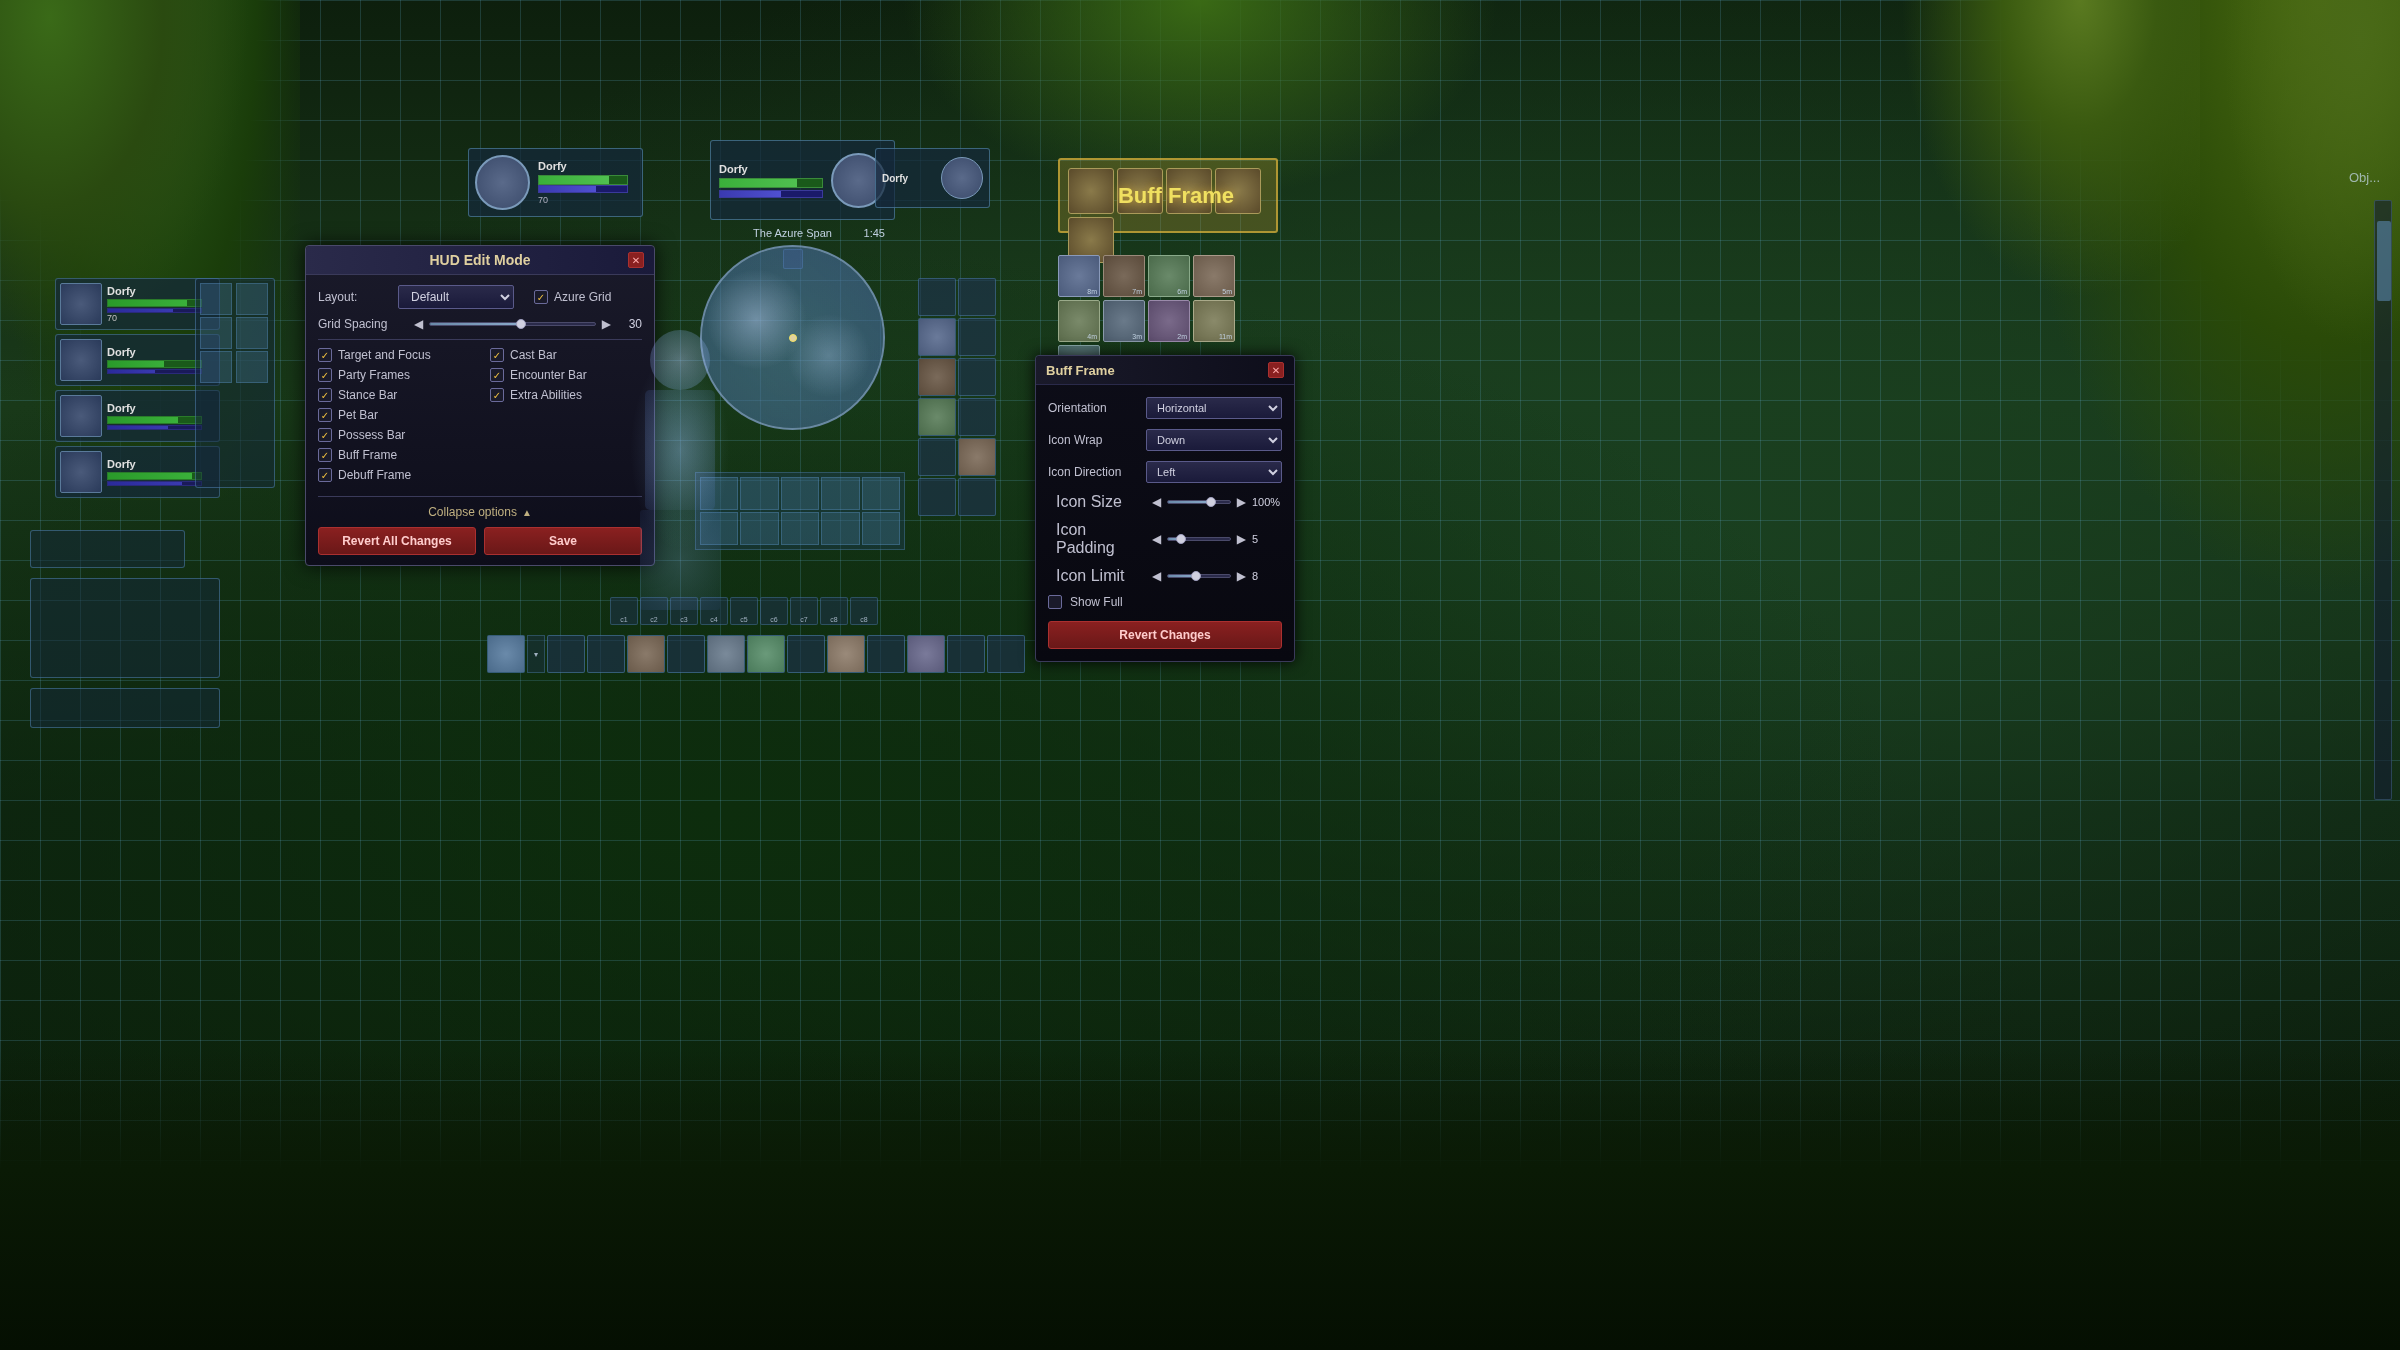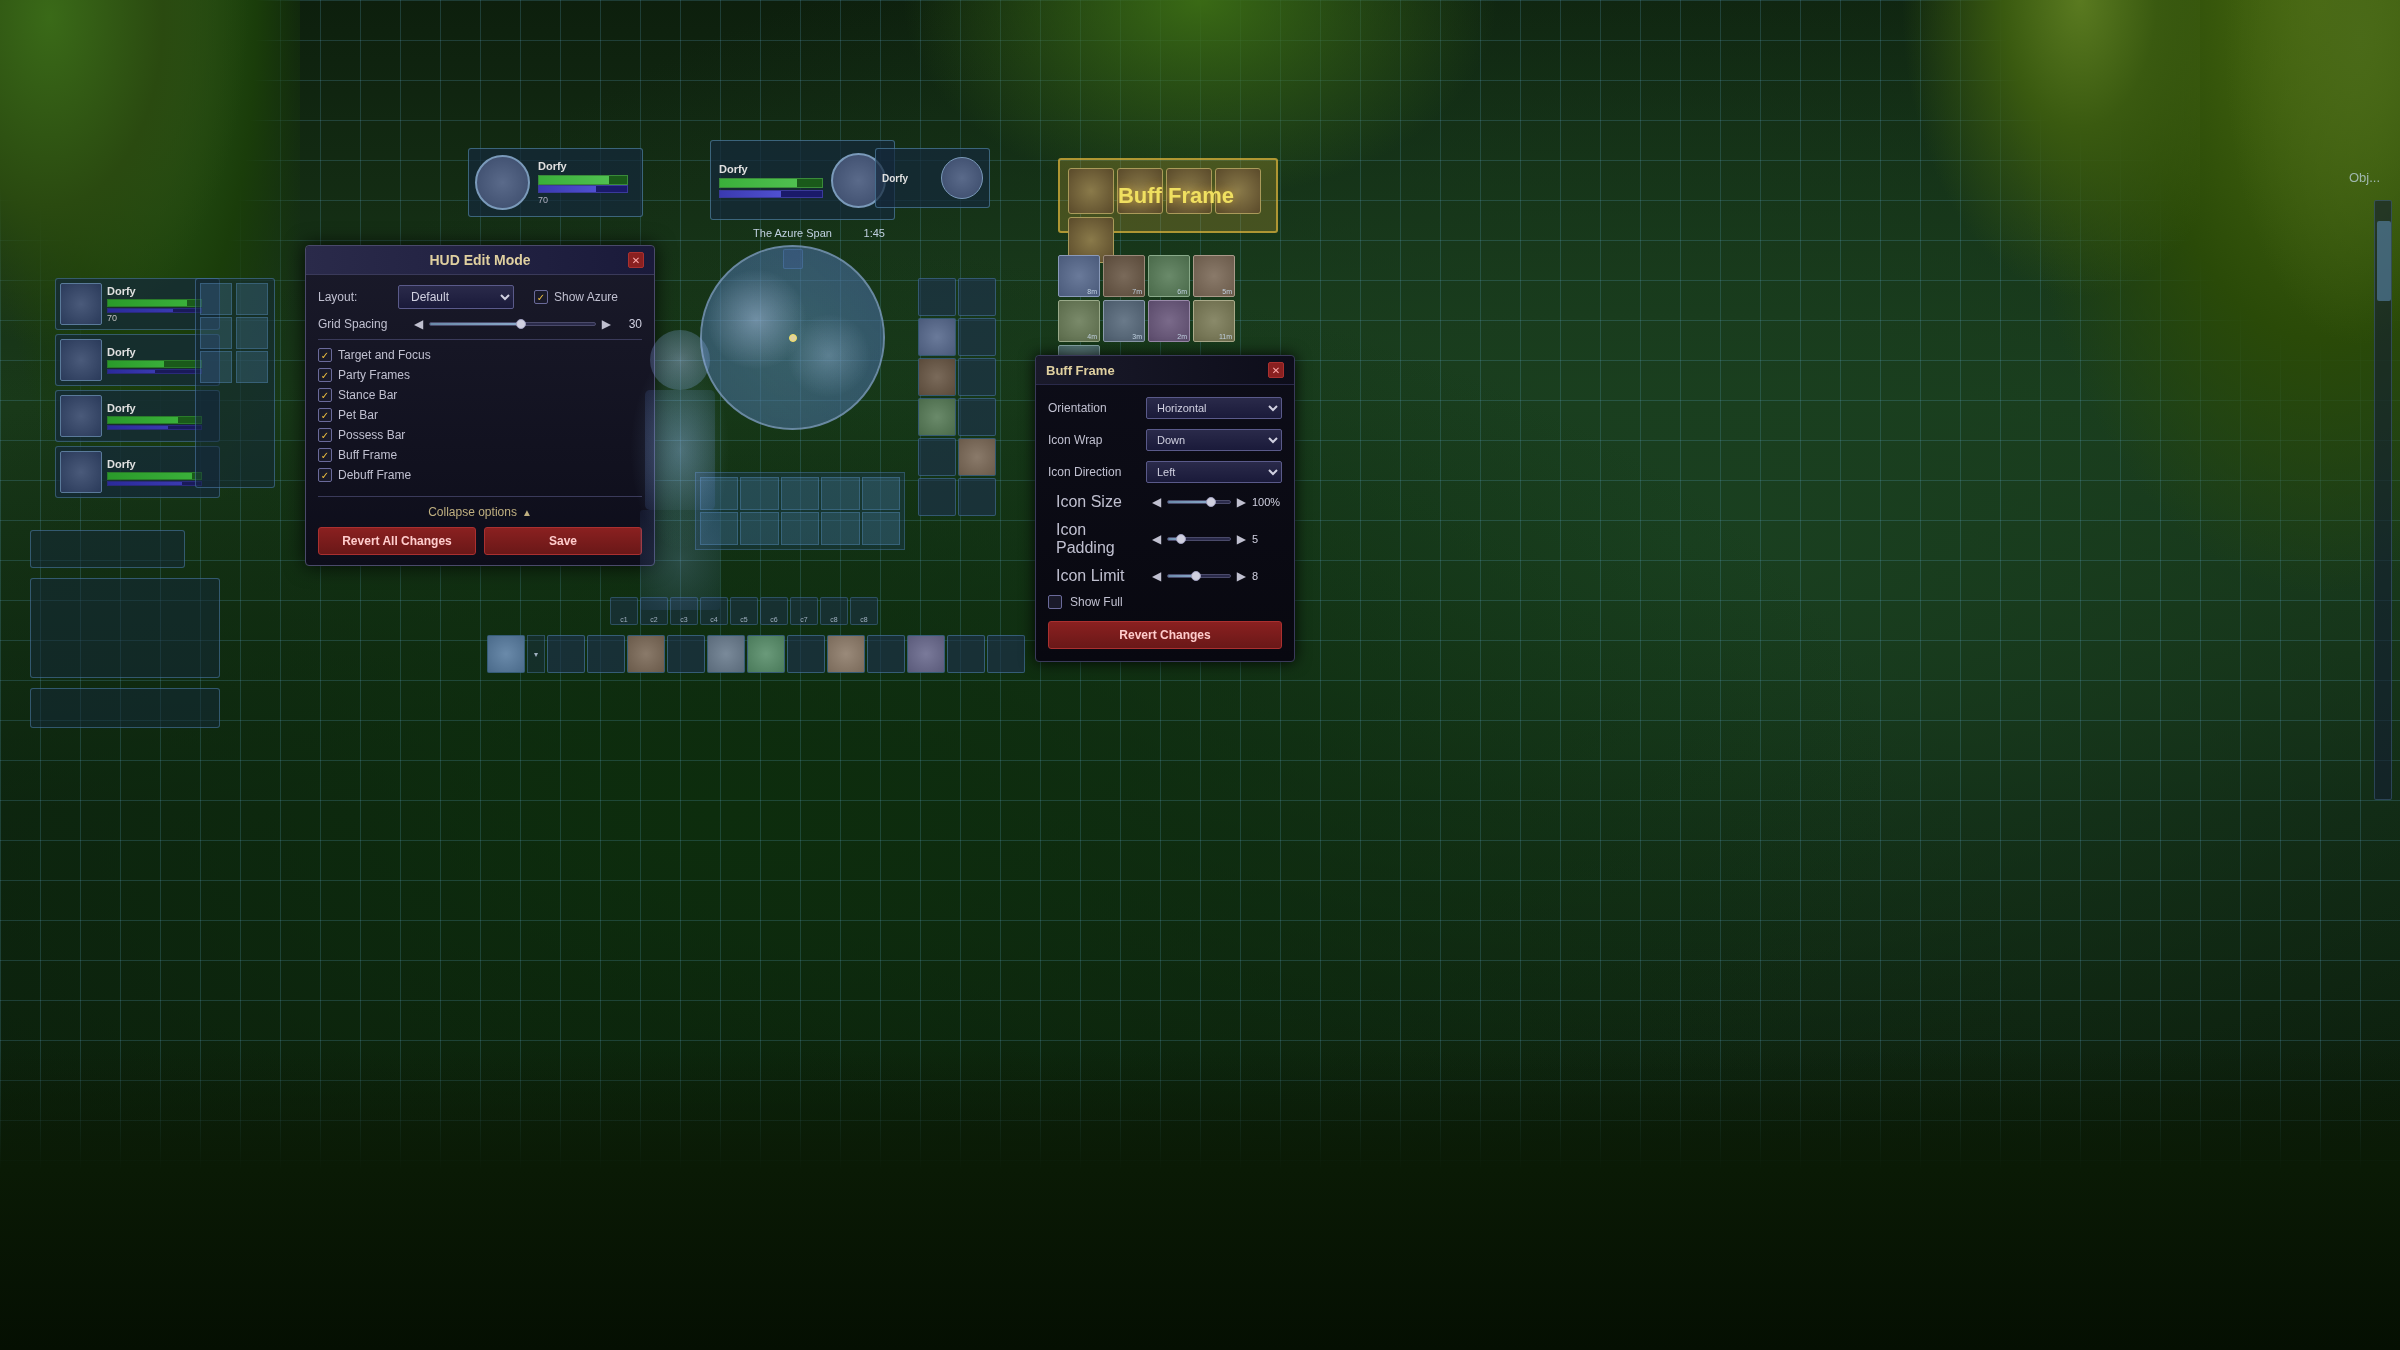--- a/index.html
+++ b/index.html
@@ -836,21 +836,21 @@
   </div>
   <div class="hud-body">
 
     <div class="hud-row">
       <span class="hud-label">Layout:</span>
       <select class="layout-select">
         <option>Default</option>
       </select>
       <div class="show-grid-row">
         <div class="checkbox checked"></div>
-        <span class="checkbox-label">Show Azure</span>
+        <span class="checkbox-label">Azure Grid</span>
       </div>
     </div>
 
     <div class="grid-spacing-row">
       <span class="grid-spacing-label">Grid Spacing</span>
       <span class="slider-arrow">◀</span>
       <div class="slider-track">
         <div class="slider-fill"></div>
         <div class="slider-thumb"></div>
       </div>
@@ -884,20 +884,34 @@
         </div>
         <div class="option-item">
           <div class="checkbox checked"></div>
           <span class="option-label">Buff Frame</span>
         </div>
         <div class="option-item">
           <div class="checkbox checked"></div>
           <span class="option-label">Debuff Frame</span>
         </div>
       </div>
+      <div class="options-col">
+        <div class="option-item">
+          <div class="checkbox checked"></div>
+          <span class="option-label">Cast Bar</span>
+        </div>
+        <div class="option-item">
+          <div class="checkbox checked"></div>
+          <span class="option-label">Encounter Bar</span>
+        </div>
+        <div class="option-item">
+          <div class="checkbox checked"></div>
+          <span class="option-label">Extra Abilities</span>
+        </div>
+      </div>
     </div>
 
     <hr class="options-divider">
 
     <div class="collapse-row">
       <span>Collapse options</span>
       <span class="collapse-arrow">▲</span>
     </div>
 
     <div class="hud-buttons">

